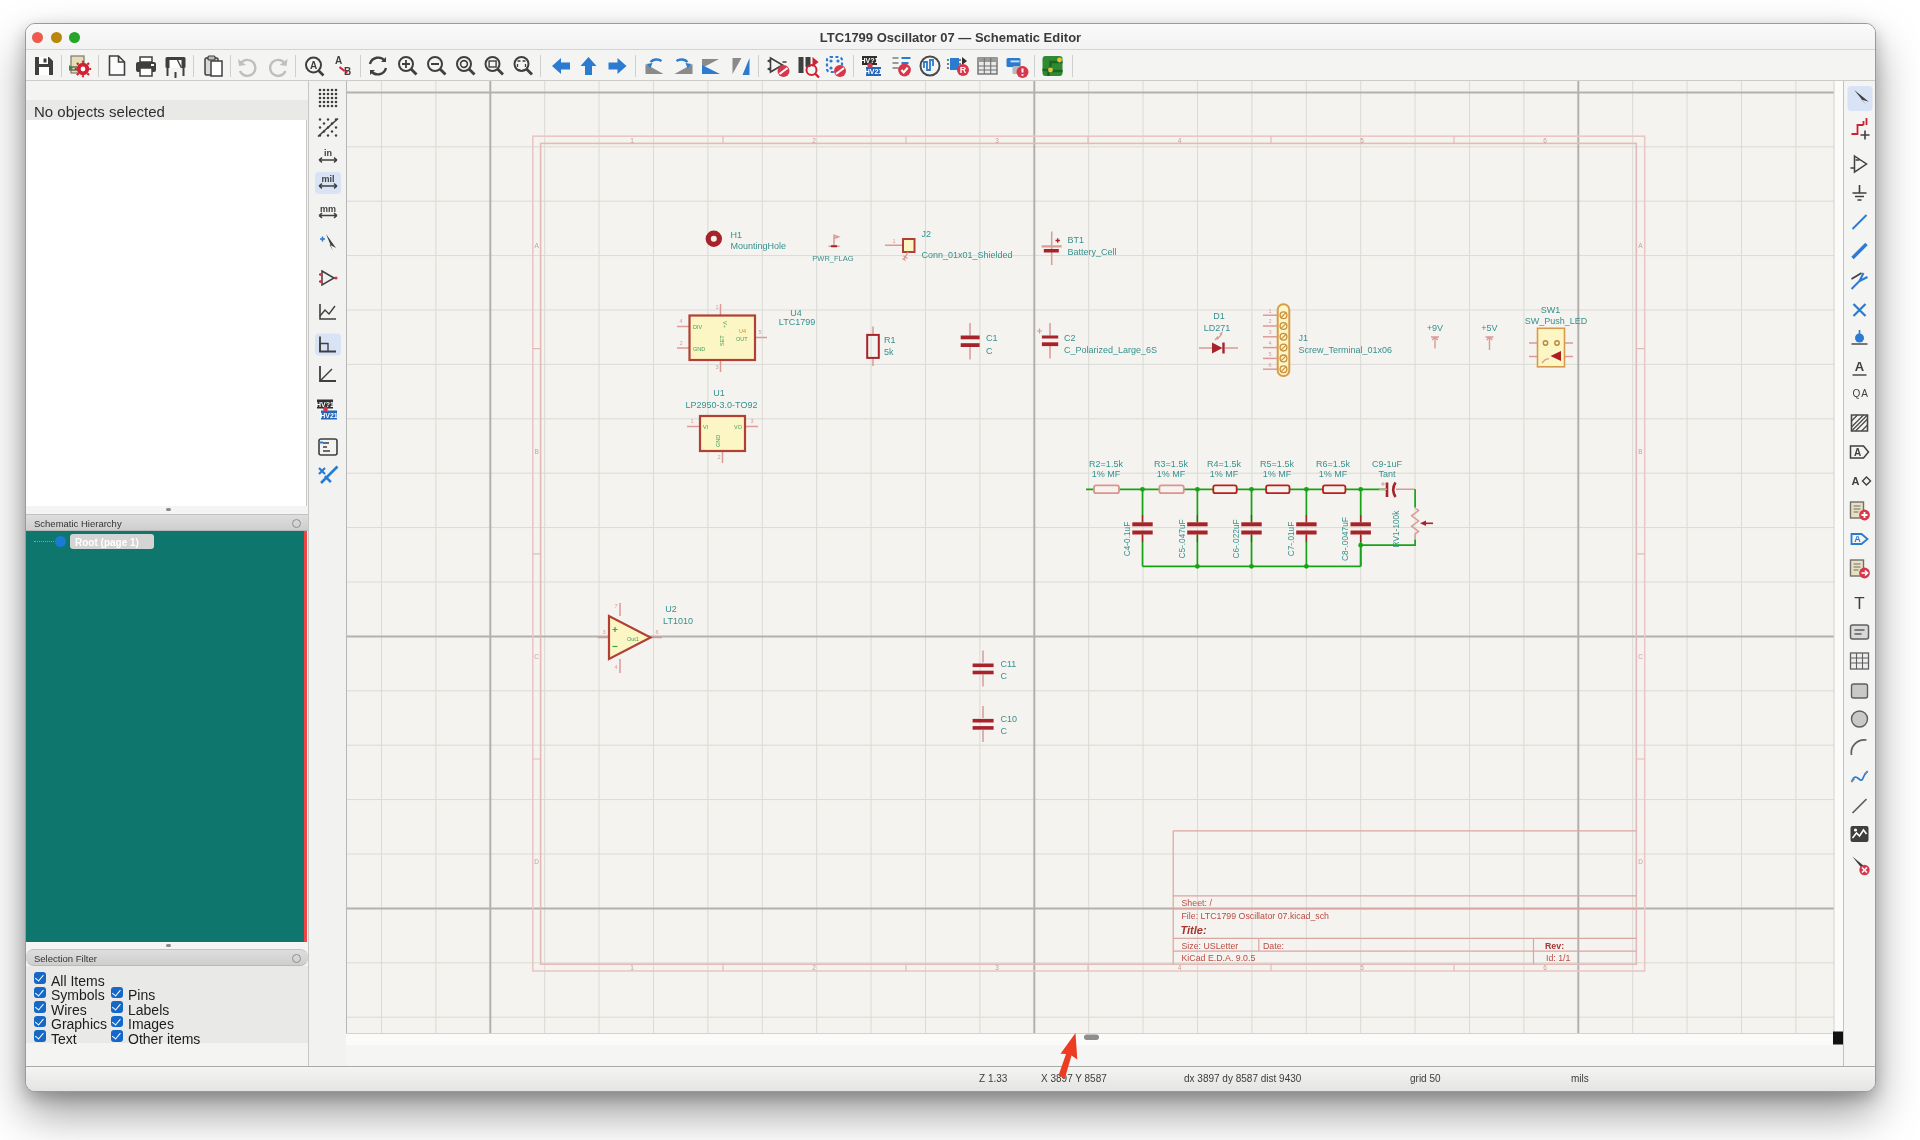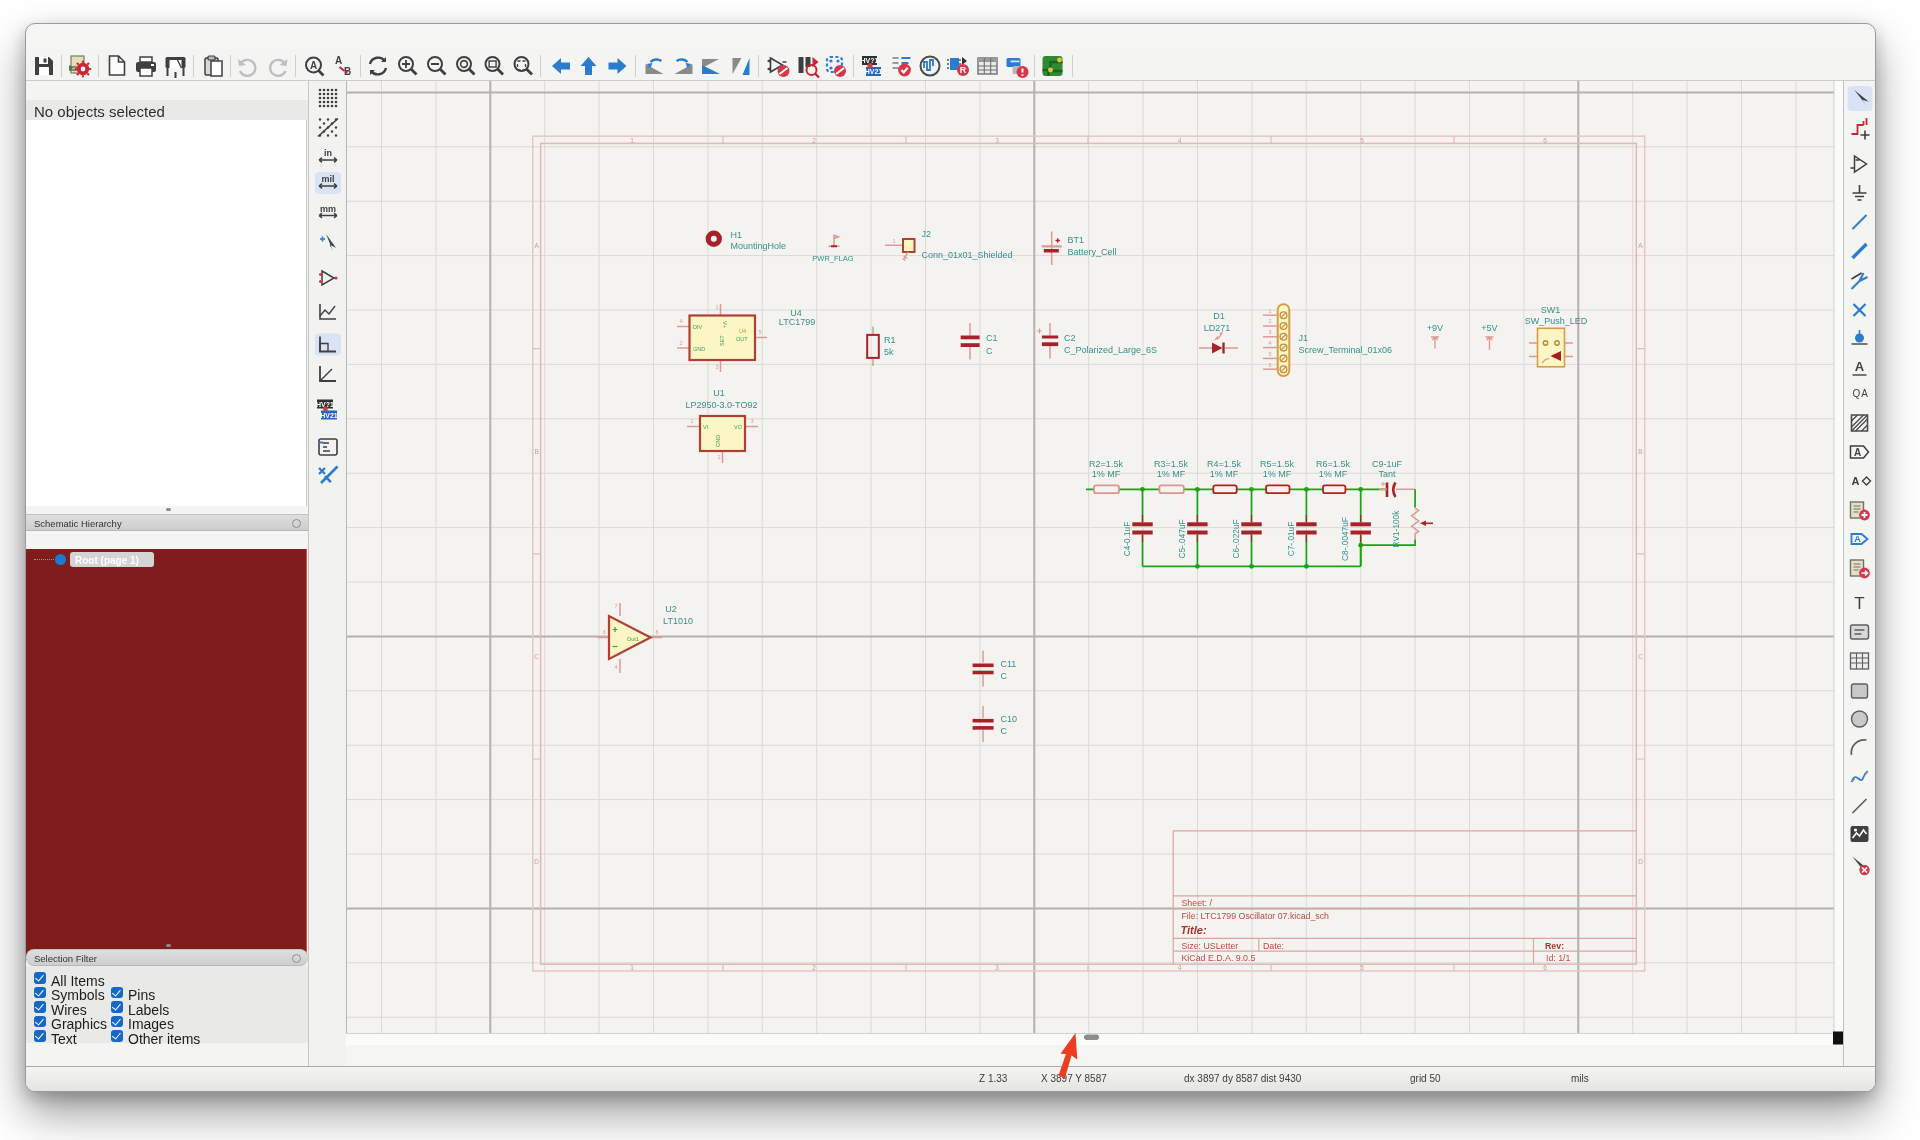--- a/index.html
+++ b/index.html
@@ -30,20 +30,26 @@
 .sbar{position:absolute;left:0;right:0;bottom:0;height:25px;
  background:linear-gradient(#f4f4f3,#e4e4e2);border-top:1px solid #a9a9a8;
  font-size:10px;color:#3d3d3d;padding-left:16px;}
 .sbar div{position:absolute;top:6px;}
 .ck{position:absolute;width:11.5px;height:11.5px;background:#1567c8;border-radius:3px;}
 .ck:after{content:"";position:absolute;left:2.6px;top:1.1px;width:4px;height:6.5px;
  border:solid #fff;border-width:0 1.8px 1.8px 0;transform:rotate(40deg);}
 .cl{position:absolute;font-size:14px;color:#1c1c1c;}
 </style></head><body>
 <div class="win">
+<div class="tbar">
+      <div class="tl" style="left:6px;background:#f05a4c"></div>
+      <div class="tl" style="left:25px;background:#b8870c"></div>
+      <div class="tl" style="left:43px;background:#27a42a"></div>
+      <div class="title">LTC1799 Oscillator 07 — Schematic Editor</div>
+    </div>
 <div class="mtool"><svg width="1849" height="31" viewBox="0 0 1849 31">
         <path d="M35.5,5 V27" stroke="#cfcfce" stroke-width="1"></path>
         <path d="M72.5,5 V27" stroke="#cfcfce" stroke-width="1"></path>
         <path d="M167.5,5 V27" stroke="#cfcfce" stroke-width="1"></path>
         <path d="M204.5,5 V27" stroke="#cfcfce" stroke-width="1"></path>
         <path d="M269.5,5 V27" stroke="#cfcfce" stroke-width="1"></path>
         <path d="M334.5,5 V27" stroke="#cfcfce" stroke-width="1"></path>
         <path d="M514.5,5 V27" stroke="#cfcfce" stroke-width="1"></path>
         <path d="M609.5,5 V27" stroke="#cfcfce" stroke-width="1"></path>
         <path d="M732.5,5 V27" stroke="#cfcfce" stroke-width="1"></path>
@@ -237,21 +243,21 @@
 <div class="abs" style="top:19px;left:0;width:282px;height:20px;background:#e9e9e8;
  font-size:15px;color:#2e2e2e;">
         <span style="position:absolute;left:8px;top:3px;">No objects selected</span>
       </div>
 <div class="abs" style="top:39px;left:0;width:281px;height:386px;background:#fff;border-right:1px solid #c8c8c7;"></div>
 <div class="abs" style="top:427px;left:140px;width:5px;height:3px;background:#8a8a8a;border-radius:2px;"></div>
 <div class="phead" style="top:433px;">
         <span>Schematic Hierarchy</span>
         <div class="pclose"></div>
       </div>
-<div class="abs" style="top:468px;left:0;width:281px;height:411px;background:#7f1d1d;border-right:1px solid #ef4444;">
+<div class="abs" style="top:450px;left:0;width:281px;height:411px;background:#0f766e;border-right:3px solid #ef4444;">
  <div style="position:absolute;left:8px;top:10px;width:20px;border-top:1.5px dotted #999;"></div>
  <div style="position:absolute;left:29px;top:5px;width:11px;height:11px;border-radius:50%;background:#1a7ad4;"></div>
  <div style="position:absolute;left:44px;top:3px;width:84px;height:15px;background:#d4d4d4;border-radius:3px;"></div>
  <div style="position:absolute;left:49px;top:5.5px;font-size:10px;font-weight:bold;color:#fff;">Root (page 1)</div>
 </div>
 <div class="abs" style="top:863px;left:140px;width:5px;height:3px;background:#8a8a8a;border-radius:2px;"></div>
 <div class="phead" style="top:868px;border-radius:8px;">
         <span>Selection Filter</span>
         <div class="pclose"></div>
       </div>

